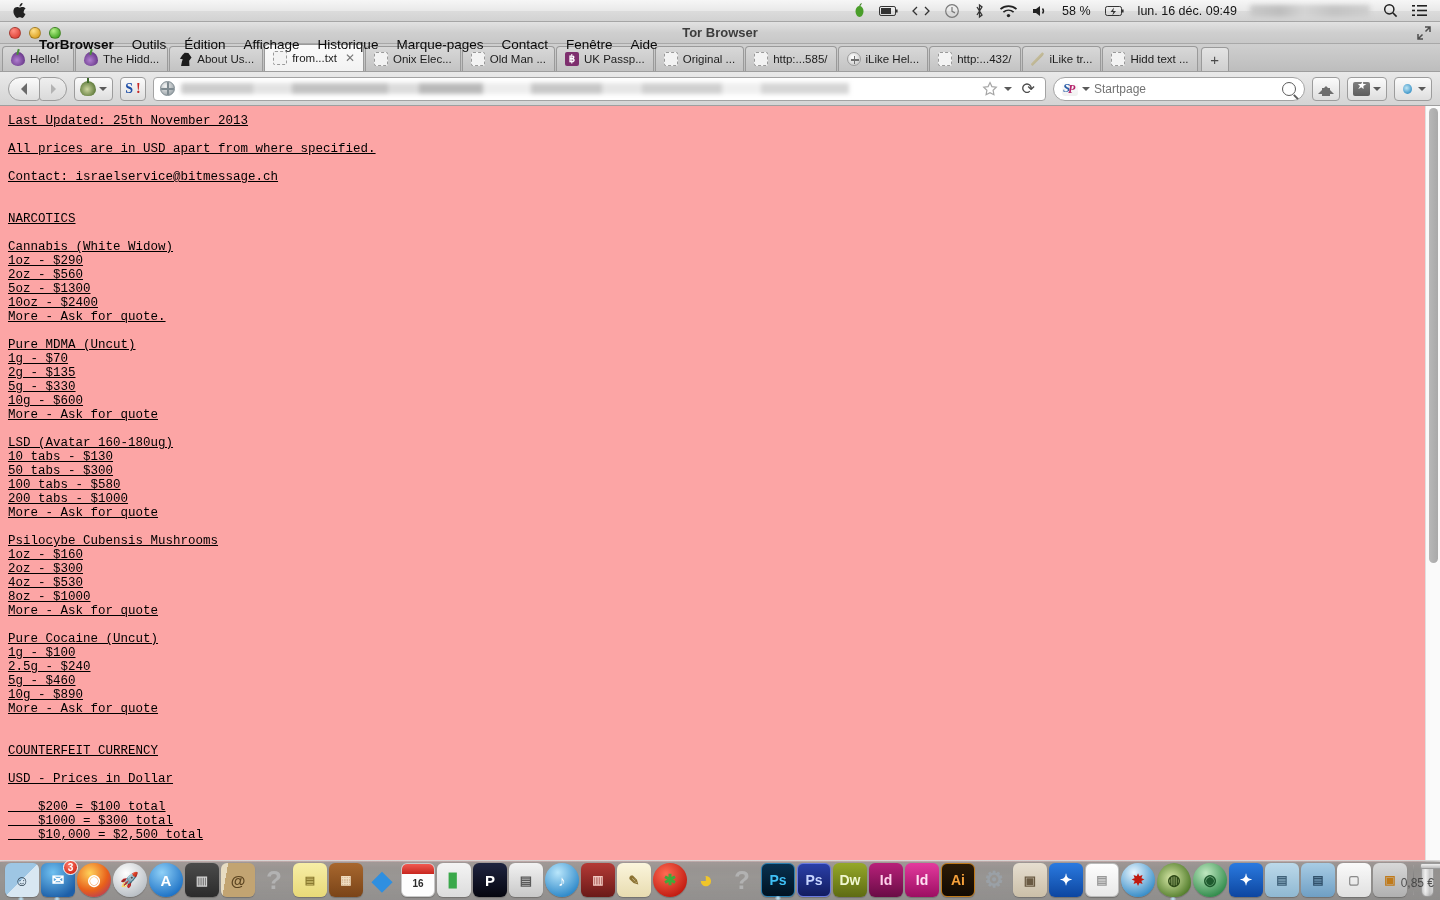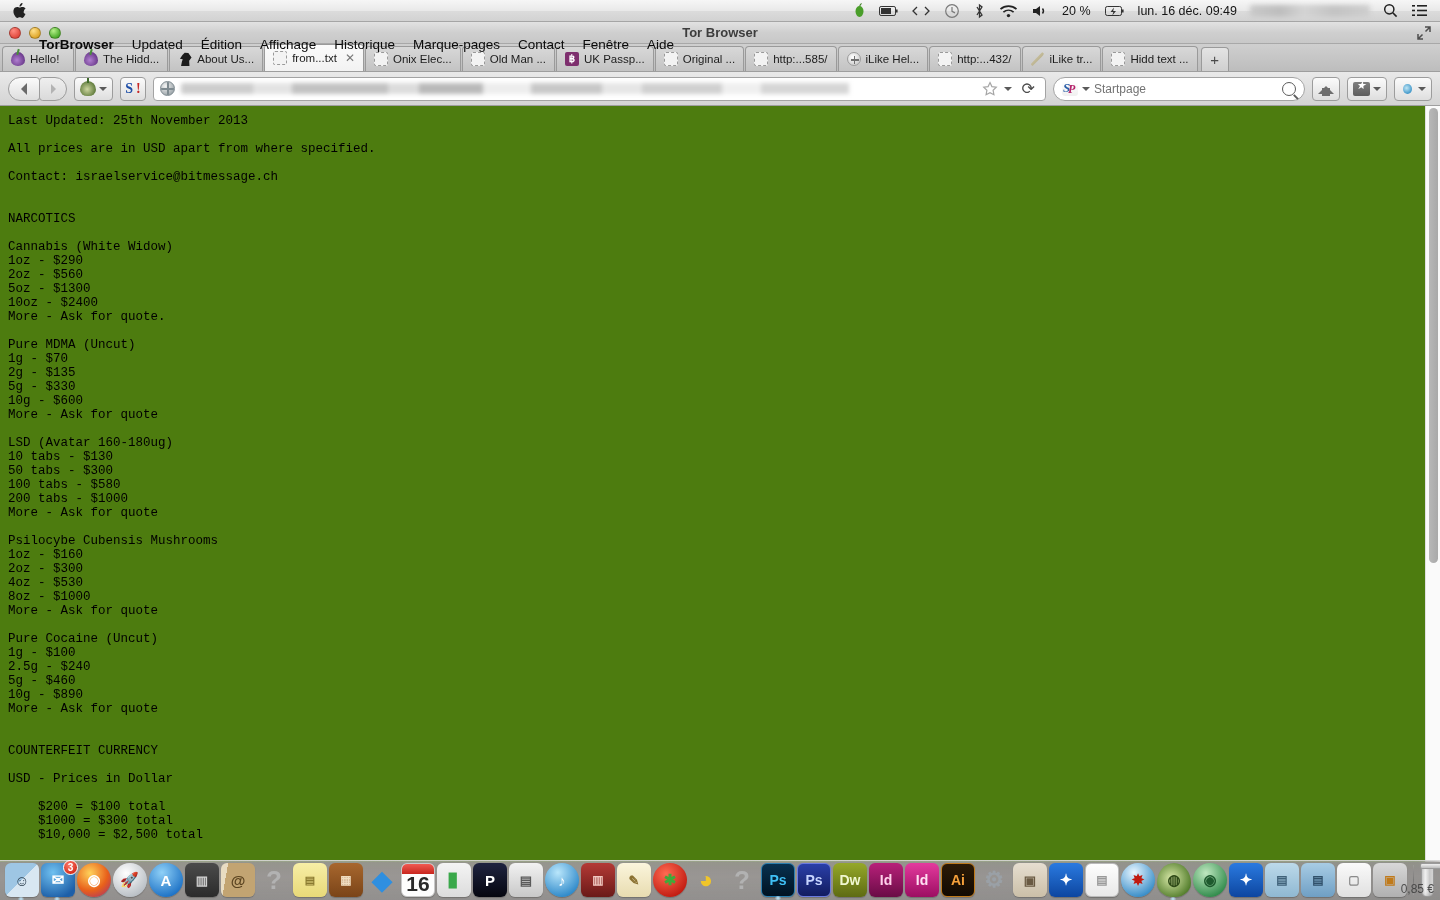--- a/index.html
+++ b/index.html
@@ -181,22 +181,23 @@
   .home-ico { width:16px;height:14px;position:relative; }
   .home-ico:before{content:"";position:absolute;left:0;top:4px;width:0;height:0;border:8px solid transparent;border-bottom-color:#6e6e6e;border-top:0;}
   .home-ico:after{content:"";position:absolute;left:4px;top:6px;width:8px;height:8px;background:#6e6e6e;}
   .bm-ico { width:17px;height:14px;background:linear-gradient(#7f7f7f,#5d5d5d);border-radius:2px;position:relative; }
   .bm-ico:after{content:"★";position:absolute;left:3px;top:-3px;color:#fff;font-size:11px;}
   .tor-drop-ico { width:15px;height:14px;position:relative; }
   .tor-drop-ico:before{content:"";position:absolute;left:3px;top:2px;width:9px;height:10px;border-radius:50%;background:radial-gradient(circle at 40% 40%,#bfe6f5,#3a93c7 75%);}
 
   
   #content {
-    flex:1; background:#4d7c0f; position:relative; overflow:hidden;
+    flex:1; background:#fca5a5; position:relative; overflow:hidden;
     display:flex;
+    text-decoration:underline;
   }
   #page {
     flex:1; padding:8px 0 0 8px;
     font-family:"Liberation Mono","DejaVu Sans Mono",monospace;
     font-size:12.5px; line-height:14px; color:#000;
     white-space:pre; overflow:hidden;
   }
   
   #scrollbar {
     width:15px; flex:0 0 15px; background:#fafafa;
@@ -237,21 +238,21 @@
   .dock-sep { width:2px; height:30px; margin:0 5px 2px;
     background:linear-gradient(rgba(255,255,255,.1),rgba(90,90,90,.45),rgba(255,255,255,.1)); }
   .trash-ico {
     width:30px;height:32px; margin:0 2px;
     background:linear-gradient(90deg,#d9d9d9,#f2f2f2 30%,#c9c9c9 70%,#e6e6e6);
     border-radius:3px 3px 6px 6px; border:1px solid #9a9a9a; position:relative;
     box-shadow:inset 0 0 4px rgba(0,0,0,.18);
   }
   .trash-ico:before{content:"";position:absolute;left:-2px;top:-3px;width:32px;height:4px;
     background:linear-gradient(#f0f0f0,#bdbdbd);border:1px solid #9a9a9a;border-radius:2px;}
-  .dk-price { position:absolute; right:6px; bottom:4px; font-size:12px; color:#3a3a3a; opacity:.85; }
+  .dk-price { position:absolute; right:6px; bottom:10px; font-size:12px; color:#3a3a3a; opacity:.85; }
 </style>
 </head>
 <body>
 
 <div id="desktop">
   <div class="bg-finder">
     <div class="bg-blurtext"></div>
     <div class="bg-tags">TAGS</div>
     <div class="bg-finder-txt">
       <span>
@@ -274,21 +275,21 @@
   </div>
 </div>
 
 <div id="menubar">
   <div class="mb-apple">
     <svg width="14" height="16" viewBox="0 0 14 16">
         <path fill="#222" d="M9.7 2.2c.5-.6.9-1.5.8-2.2-.8 0-1.7.5-2.2 1.2-.5.6-.9 1.5-.8 2.3.8.1 1.7-.5 2.2-1.3zM11.9 8.5c0-2 1.6-2.9 1.7-3-1-1.4-2.4-1.6-2.9-1.6-1.2-.1-2.4.7-3 .7-.6 0-1.6-.7-2.6-.7C3.8 3.9 2.6 4.6 2 5.7.7 8 1.7 11.3 3 13.1c.6.9 1.4 1.9 2.4 1.8.9 0 1.3-.6 2.4-.6s1.4.6 2.4.6c1 0 1.6-.9 2.2-1.8.7-1 1-2 1-2.1 0 0-1.9-.7-1.9-2.5z"></path>
       </svg>
   </div>
   <div class="mb-item bold">TorBrowser</div>
-  <div class="mb-item">Updated</div>
+  <div class="mb-item">Outils</div>
   <div class="mb-item">Édition</div>
   <div class="mb-item">Affichage</div>
   <div class="mb-item">Historique</div>
   <div class="mb-item">Marque-pages</div>
   <div class="mb-item">Contact</div>
   <div class="mb-item">Fenêtre</div>
   <div class="mb-item">Aide</div>
 
   <div id="mb-right">
     <div class="mb-stat">
@@ -326,21 +327,21 @@
           <path d="M4.4 8.1a8 8 0 0 1 10.2 0" stroke="#222" fill="none" stroke-width="1.7"></path>
           <circle cx="9.5" cy="11.6" r="1.7" fill="#222"></circle>
         </svg>
     </div>
     <div class="mb-stat">
       <svg width="16" height="14" viewBox="0 0 16 14">
           <path d="M1 5h3l4-3v10l-4-3H1z" fill="#222"></path>
           <path d="M10.5 4.5a4 4 0 0 1 0 5" stroke="#222" fill="none" stroke-width="1.4"></path>
         </svg>
     </div>
-    <div class="mb-stat">20 %</div>
+    <div class="mb-stat">58 %</div>
     <div class="mb-stat">
       <svg width="19" height="12" viewBox="0 0 19 12">
           <rect x="0.5" y="1.5" width="16" height="9" rx="1.8" fill="none" stroke="#333"></rect>
           <path d="M9 2.6 5.5 7h2.8l-1 3.4L11 6H8.2z" fill="#333"></path>
           <rect x="17" y="4.5" width="1.6" height="3" fill="#333"></rect>
         </svg>
     </div>
     <div class="mb-stat">lun. 16 déc.  09:49</div>
     <div class="mb-blur"></div>
     <div class="mb-stat">
@@ -551,21 +552,21 @@
   <div class="dock-ico run" style="background:radial-gradient(circle at 35% 28%,#6fc0f0,#1d5fa8 80%);">✉<span class="badge">3</span></div>
   <div class="dock-ico" style="background:radial-gradient(circle at 38% 30%,#ffd25a,#e8601a 55%,#9c2a7a 100%);border-radius:50%;">◉</div>
   <div class="dock-ico" style="background:radial-gradient(circle at 38% 30%,#fff,#b6bcc2 80%);border-radius:50%;color:#56606a;">🚀</div>
   <div class="dock-ico" style="background:radial-gradient(circle at 38% 28%,#8fd0f7,#1a6fc4 80%);border-radius:50%;">A</div>
   <div class="dock-ico" style="background:linear-gradient(#4b4b4b,#2b2b2b);color:#d0d0d0;font-size:13px;">▥</div>
   <div class="dock-ico" style="background:linear-gradient(100deg,#e8dcc2 0 18%,#c2a472 18% 100%);color:#5a4320;">@</div>
   <div class="dock-ico" style="background:transparent;color:#b2b2b2;font-size:26px;box-shadow:none;">?</div>
   <div class="dock-ico" style="background:linear-gradient(#f7eea6,#e8d978);color:#8a7a30;font-size:11px;">▤</div>
   <div class="dock-ico" style="background:linear-gradient(#a8672e,#7a4418);color:#f0ddc0;font-size:12px;">▦</div>
   <div class="dock-ico" style="background:transparent;color:#2f8fe0;font-size:26px;box-shadow:none;">◆</div>
-  <div class="dock-ico" style="background:linear-gradient(#fff 0 28%,#fdfdfd 28% 100%);color:#2a2a2a;font-size:21px;border:1px solid #c8c8c8;text-align:center;">
+  <div class="dock-ico" style="background:linear-gradient(#fff 0 28%,#fdfdfd 28% 100%);color:#2a2a2a;font-size:10px;border:1px solid #c8c8c8;text-align:center;">
     <span style="position:absolute;top:0;left:0;right:0;height:10px;background:linear-gradient(#f05a52,#c8261e);border-radius:5px 5px 0 0;"></span>
     <span style="margin-top:7px;">16</span>
   </div>
   <div class="dock-ico" style="background:linear-gradient(#f4f4f4,#dcdcdc);color:#3aa84a;font-size:13px;">▊</div>
   <div class="dock-ico" style="background:linear-gradient(#1f2440,#05060f);">P</div>
   <div class="dock-ico" style="background:linear-gradient(#f2f2f2,#c8c8c8);color:#5a5a5a;font-size:13px;">▤</div>
   <div class="dock-ico" style="background:radial-gradient(circle at 38% 28%,#b9e6fb,#2a86c8 80%);border-radius:50%;">♪</div>
   <div class="dock-ico" style="background:linear-gradient(#b43a36,#6a1a18);color:#f0c8c0;font-size:12px;">▥</div>
   <div class="dock-ico" style="background:linear-gradient(#fbf5dc,#e8dcb0);color:#8a7030;font-size:13px;">✎</div>
   <div class="dock-ico" style="background:radial-gradient(circle at 38% 32%,#ff6a52,#c01a10 78%);border-radius:50%;color:#3faa3a;">✱</div>

